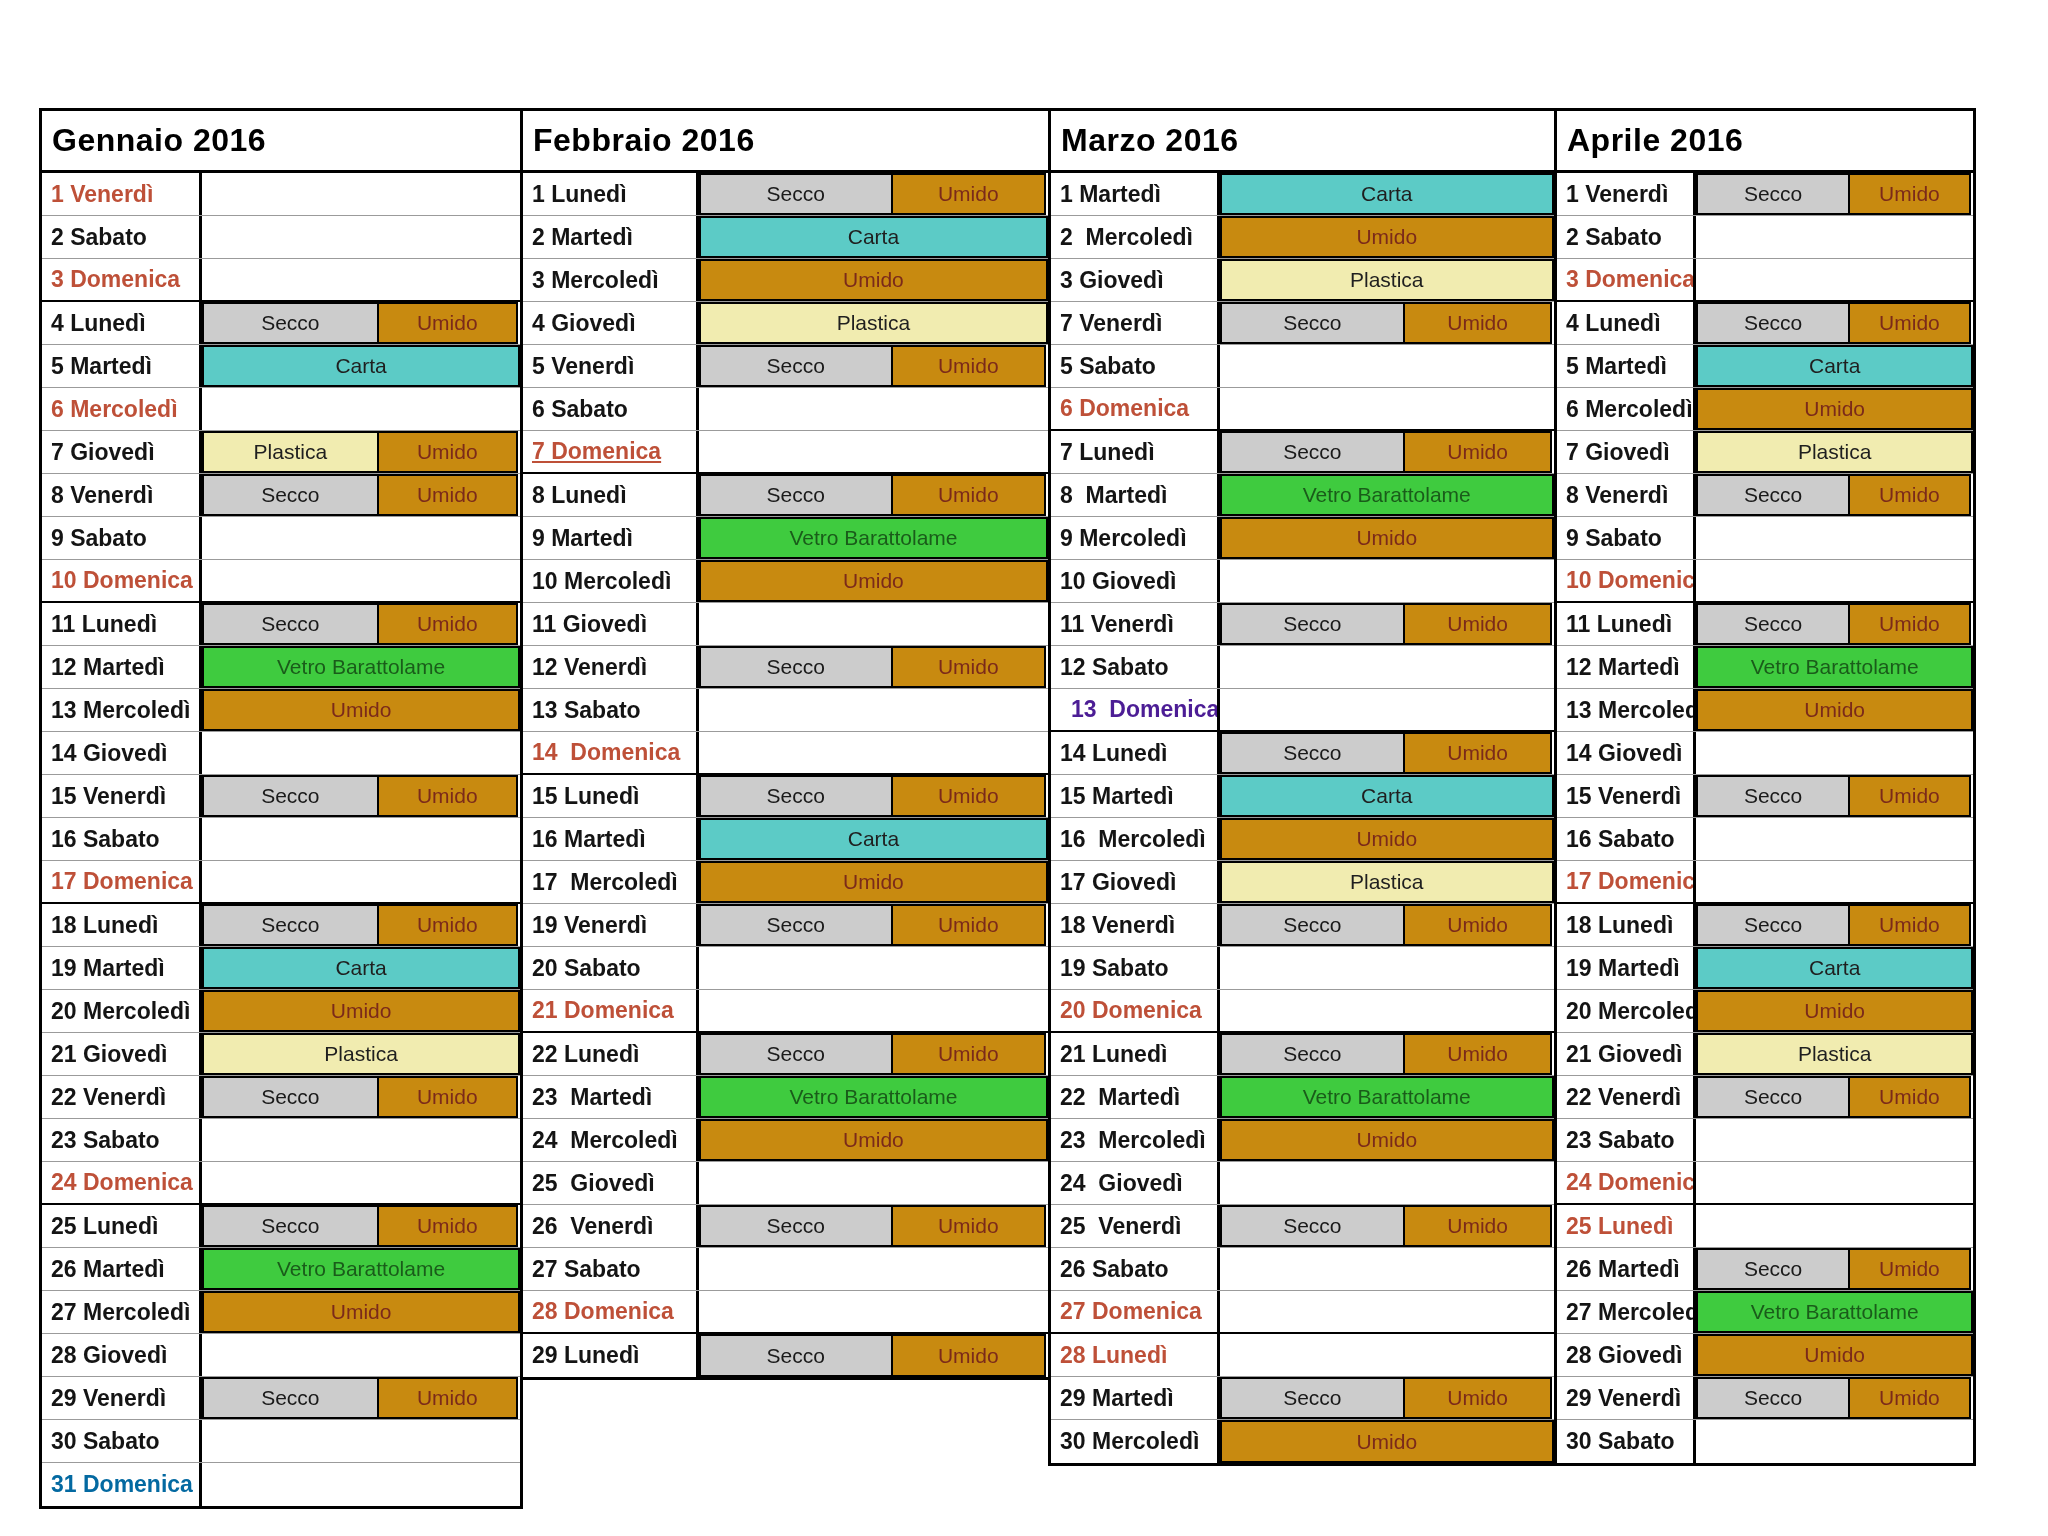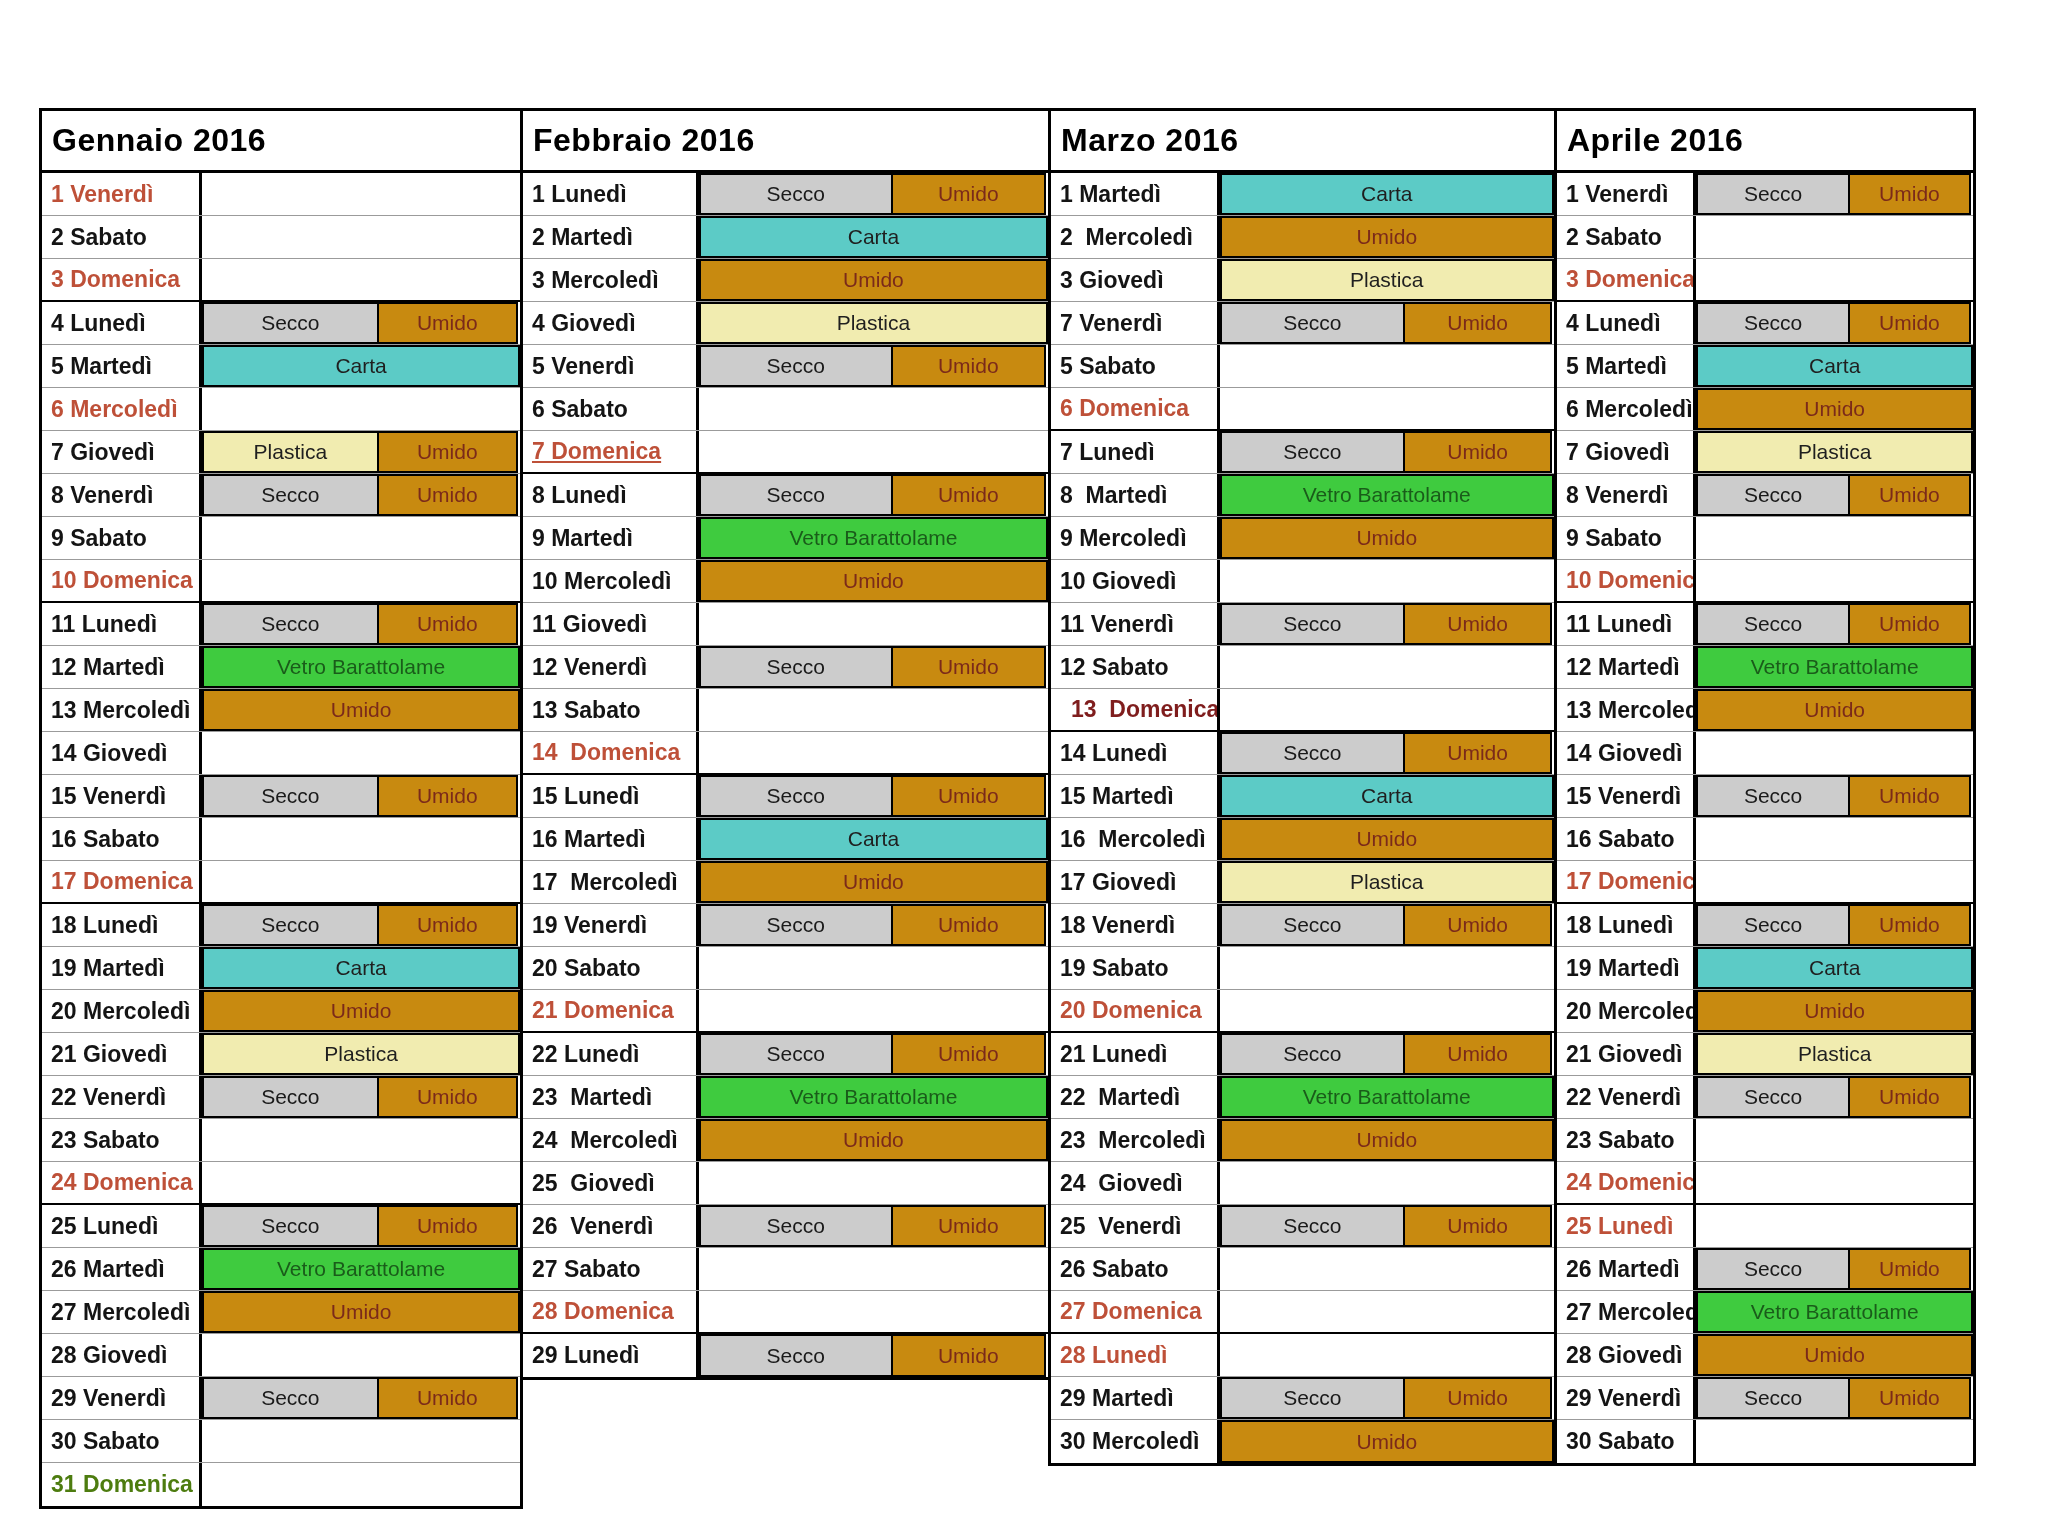--- a/index.html
+++ b/index.html
@@ -210,21 +210,21 @@
         <div class="vals">
           <div class="cell first" style="background: rgb(204, 204, 204); color: rgb(26, 26, 26);">Secco</div>
           <div class="cell second" style="background: rgb(200, 138, 16); color: rgb(123, 42, 26);">Umido</div>
         </div>
       </div>
       <div class="day">
         <span class="dayname">30 Sabato</span>
         <div class="vals"></div>
       </div>
       <div class="day sunday-end">
-        <span class="dayname" style="color: #4d7c0f;">31 Domenica</span>
+        <span class="dayname" style="color: #0369a1;">31 Domenica</span>
         <div class="vals"></div>
       </div>
     </div>
     <div class="month m1">
       <div class="mhead">Febbraio 2016</div>
       <div class="day">
         <span class="dayname">1 Lunedì</span>
         <div class="vals">
           <div class="cell first" style="background: rgb(204, 204, 204); color: rgb(26, 26, 26);">Secco</div>
           <div class="cell second" style="background: rgb(200, 138, 16); color: rgb(123, 42, 26);">Umido</div>
@@ -444,21 +444,21 @@
         <div class="vals">
           <div class="cell first" style="background: rgb(204, 204, 204); color: rgb(26, 26, 26);">Secco</div>
           <div class="cell second" style="background: rgb(200, 138, 16); color: rgb(123, 42, 26);">Umido</div>
         </div>
       </div>
       <div class="day">
         <span class="dayname">12 Sabato</span>
         <div class="vals"></div>
       </div>
       <div class="day sunday-end">
-        <span class="dayname" style="color: #7f1d1d; padding-left: 20px;">13  Domenica</span>
+        <span class="dayname" style="color: #4c1d95; padding-left: 20px;">13  Domenica</span>
         <div class="vals"></div>
       </div>
       <div class="day">
         <span class="dayname">14 Lunedì</span>
         <div class="vals">
           <div class="cell first" style="background: rgb(204, 204, 204); color: rgb(26, 26, 26);">Secco</div>
           <div class="cell second" style="background: rgb(200, 138, 16); color: rgb(123, 42, 26);">Umido</div>
         </div>
       </div>
       <div class="day">

